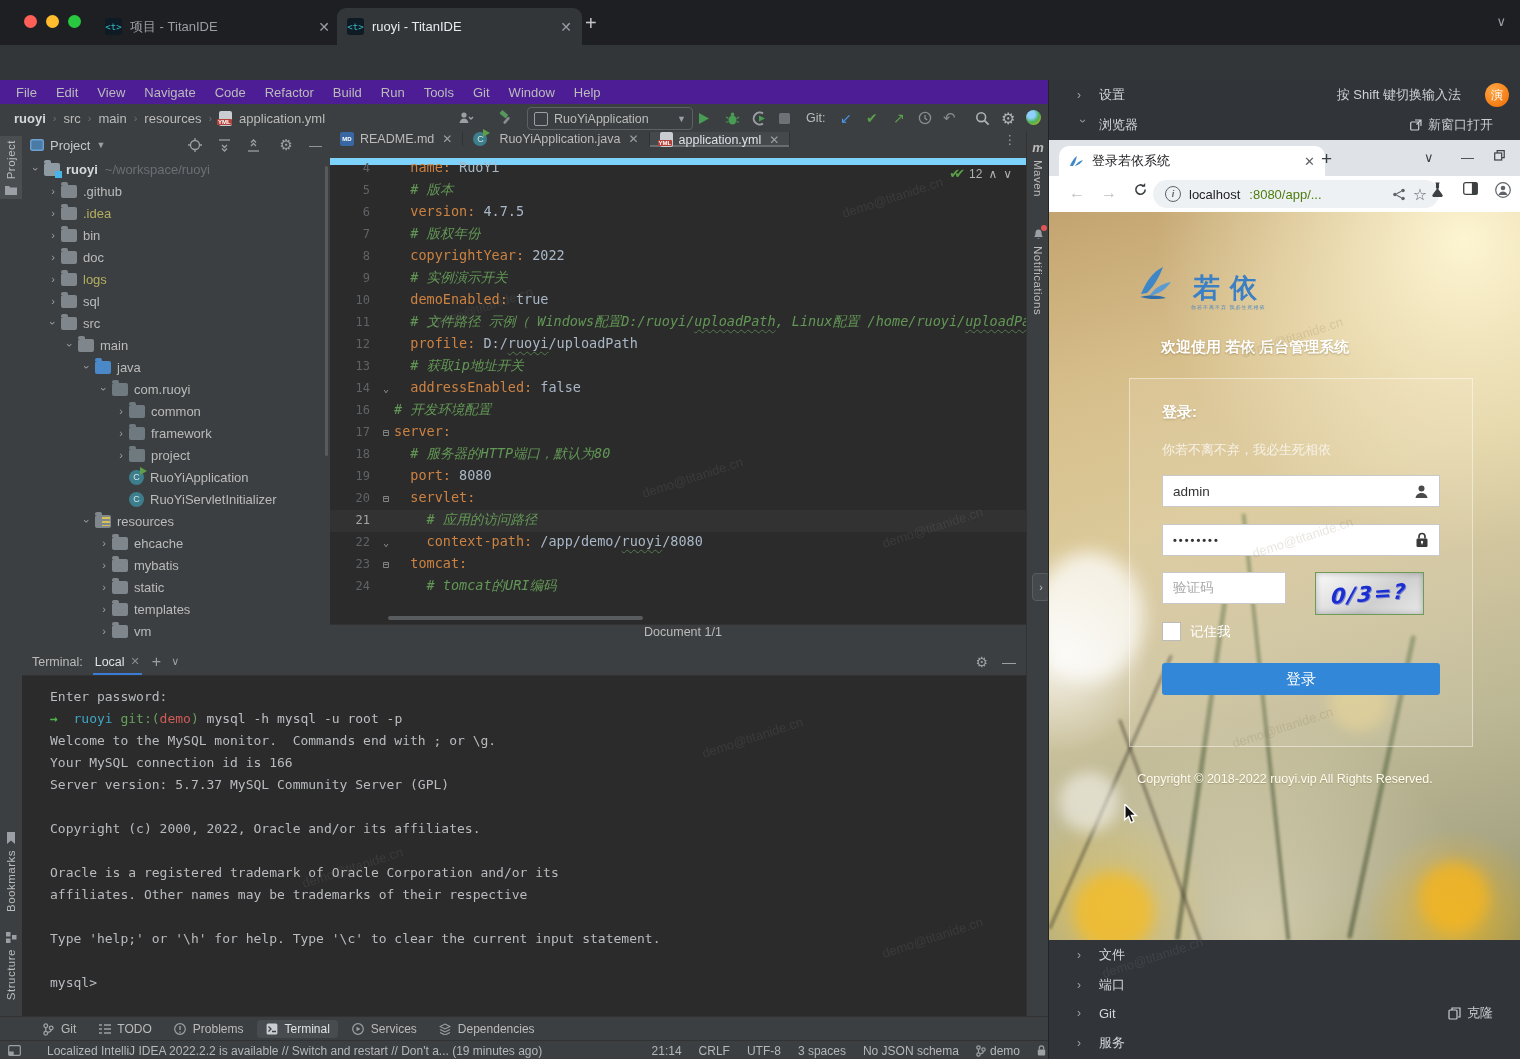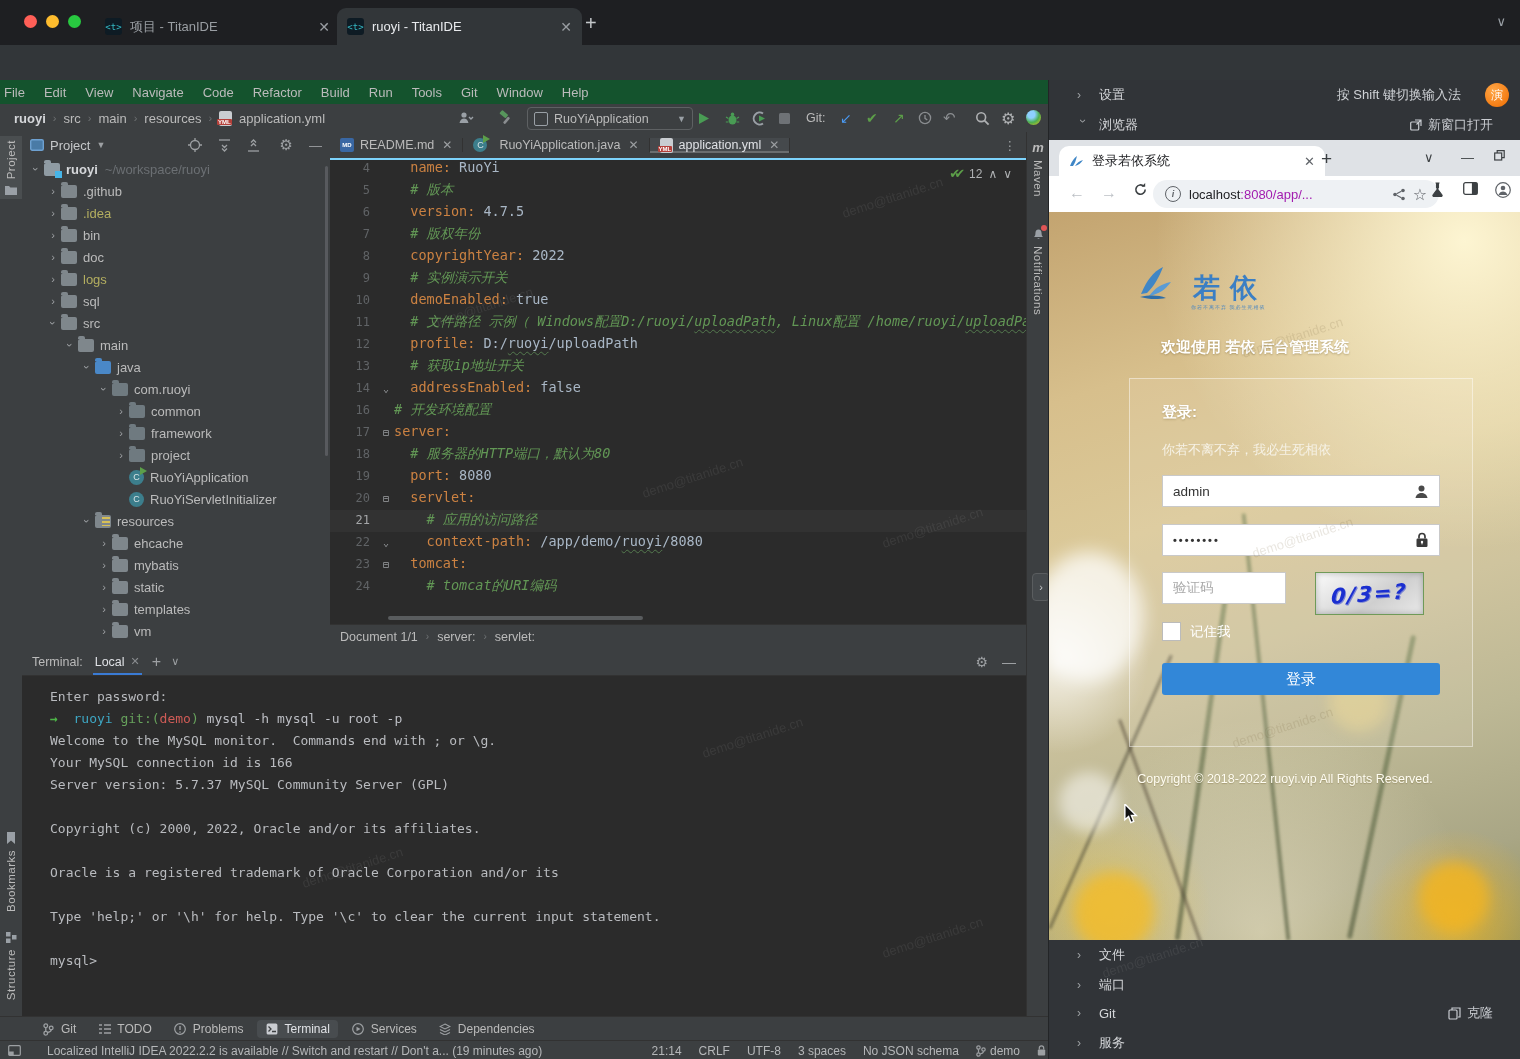--- a/index.html
+++ b/index.html
@@ -16,21 +16,21 @@
   #tabcaret{position:absolute;right:14px;top:14px;color:#9aa0a6;font-size:13px;}
   #ctool{position:absolute;left:0;top:45px;width:1520px;height:35px;background:#323639;}
   .cico{position:absolute;top:53px;color:#9aa0a6;font-size:17px;line-height:19px;}
   #urlpill{position:absolute;left:145px;top:50px;width:1040px;height:26px;border-radius:13px;background:#1f2124;display:flex;align-items:center;padding:0 12px;font-size:13px;}
   #urlpill .host{color:#e8eaed;font-weight:bold;}
   #urlpill .path{color:#9aa0a6;}
   #profile{position:absolute;left:1393px;top:47px;width:88px;height:29px;border:1.5px solid #8ab4f8;border-radius:16px;display:flex;align-items:center;padding:0 4px;gap:6px;}
   #avatar{width:22px;height:22px;border-radius:50%;background:#6d4fd2;color:#fff;font-size:11px;display:flex;align-items:center;justify-content:center;}
   #paused{color:#aecbfa;font-size:13px;}
   
-  #menubar{position:absolute;left:0;top:80px;width:1048px;height:24px;background:#14532d;display:flex;align-items:center;gap:19px;padding-left:4px;color:#bbbbbb;font-size:13px;}
+  #menubar{position:absolute;left:0;top:80px;width:1048px;height:24px;background:#4c1d95;display:flex;align-items:center;gap:19px;padding-left:16px;color:#bbbbbb;font-size:13px;}
   #idetool{position:absolute;left:0;top:104px;width:1048px;height:28px;background:#3c3f41;border-bottom:1px solid #2b2b2b;}
   #crumbs{position:absolute;left:14px;top:0;height:28px;display:flex;align-items:center;gap:7px;color:#bbbbbb;font-size:13px;}
   #crumbs .sep{color:#6e7173;font-size:11px;}
   #crumbs .b0{font-weight:bold;color:#d5d7da;}
   .ymlicon{display:inline-block;position:relative;width:13px;height:15px;background:#c9cdd1;border-radius:2px;}
   .ymlicon i{position:absolute;left:-2px;bottom:1px;background:#b4403a;color:#fff;font-style:normal;font-size:6px;font-weight:bold;padding:0 1px;border-radius:1px;}
   .tico{position:absolute;top:4px;height:20px;display:flex;align-items:center;color:#afb1b3;font-size:15px;}
   #runcombo{position:absolute;left:527px;top:3px;width:152px;height:21px;border:1px solid #5e6163;border-radius:4px;display:flex;align-items:center;gap:6px;padding:0 6px;color:#bbbbbb;font-size:12.5px;}
   #runcombo .mod{width:12px;height:12px;border:1.5px solid #9aa0a6;border-radius:2px;flex:none;}
   #runcombo .car{margin-left:auto;color:#9aa0a6;font-size:9px;}
@@ -64,39 +64,39 @@
   .fi.pkg{background:#6f7a80;border-radius:2px;}
   .fi.pkg::before{content:"";position:absolute;top:-3px;left:0;width:7px;height:3px;background:inherit;border-radius:2px 2px 0 0;}
   .fi.proj{background:#8f9ba3;border-radius:2px;}
   .fi.proj::before{content:"";position:absolute;top:-3px;left:0;width:7px;height:3px;background:inherit;border-radius:2px 2px 0 0;}
   .fi.proj::after{content:"";position:absolute;right:-2px;bottom:-2px;width:7px;height:7px;background:#46b5e8;}
   .ci{position:relative;width:15px;height:15px;border-radius:50%;background:#3c7e8c;color:#d7e3e6;font-size:9px;display:flex;align-items:center;justify-content:center;margin-right:6px;flex:none;}
   .ci.run::after{content:"";position:absolute;right:-3px;top:-3px;border-left:7px solid #5c9e49;border-top:4px solid transparent;border-bottom:4px solid transparent;}
   #ppscroll{position:absolute;right:2px;top:34px;width:3px;height:290px;border-radius:2px;background:#5f6265;opacity:.8;}
   
   #ed{position:absolute;left:330px;top:132px;width:696px;height:516px;background:#2b2b2b;}
-  #etabs{height:26px;background:#3c3f41;border-bottom:2px solid #7dd3fc;display:flex;align-items:center;color:#bbbbbb;font-size:12.5px;}
+  #etabs{height:26px;background:#3c3f41;border-bottom:7px solid #7dd3fc;display:flex;align-items:flex-start;color:#bbbbbb;font-size:12.5px;}
   .etab{display:flex;align-items:center;gap:6px;padding:0 10px;border-right:1px solid #323232;}
   .etab.active{background:#45494c;color:#dfe1e5;box-shadow:inset 0 -2px 0 #6a6d6f;}
   .etab .x{color:#9da0a3;font-size:12px;margin-left:2px;}
   .ei-md{width:14px;height:14px;border-radius:2px;background:#3967a3;color:#fff;font-size:6px;font-weight:bold;display:flex;align-items:center;justify-content:center;}
   #emenu{margin-left:auto;display:flex;align-items:center;padding:0 10px;color:#9da0a3;}
   #codewrap{position:absolute;left:0;top:26px;right:0;height:464px;overflow:hidden;}
   .cl{height:22px;line-height:18px;white-space:pre;overflow:hidden;font-family:"DejaVu Sans Mono",monospace;}
   .cl .ln{display:inline-block;width:40px;text-align:right;color:#606366;font-size:12px;padding-right:8px;font-family:"DejaVu Sans Mono",monospace;}
   .cl .fold{display:inline-block;width:16px;text-align:center;color:#9da0a3;font-size:10px;}
   .cl .ct{font-size:13.5px;}
   .cl.cur{background:#323232;}
   .cl.cur .ln{color:#a4a6a8;}
   .yk{color:#cc8242;} .yv{color:#a9b7c6;} .yc{color:#629755;font-style:italic;}
   .sq{text-decoration:underline wavy #54794e 1px;text-underline-offset:3px;}
   #inspect{position:absolute;right:14px;top:34px;display:flex;align-items:center;gap:6px;color:#afb1b3;font-size:12px;}
   #inspect .chk{color:#5c9e49;font-size:13px;letter-spacing:-6px;margin-right:4px;}
   #hscroll{position:absolute;left:58px;bottom:28px;width:255px;height:4px;border-radius:2px;background:#595c5e;}
-  #edcrumb{position:absolute;left:0;bottom:0;right:0;height:23px;background:#3c3f41;border-top:1px solid #323232;display:flex;align-items:center;gap:8px;padding-left:10px;color:#bbbbbb;font-size:12.5px;}
+  #edcrumb{position:absolute;left:0;bottom:0;right:0;height:23px;background:#3c3f41;border-top:1px solid #323232;display:flex;align-items:center;gap:8px;padding-left:10px;color:#bbbbbb;font-size:12.5px;flex-direction:column;}
   #edcrumb .sep{color:#6e7173;font-size:10px;}
   
   #term{position:absolute;left:22px;top:648px;width:1004px;height:368px;background:#2b2b2b;}
   #thead{height:27px;background:#3c3f41;border-bottom:1px solid #323232;display:flex;align-items:center;gap:10px;padding:0 10px;color:#bbbbbb;font-size:12.5px;}
   #ttab{position:relative;color:#dfe1e5;padding:0 2px;height:100%;display:flex;align-items:center;gap:6px;box-shadow:inset 0 -2px 0 #3a7bd5;}
   #ttab .x{color:#8a8d90;font-size:11px;}
   #thead .hi{color:#9da0a3;}
   #thead .right{margin-left:auto;display:flex;gap:14px;color:#9da0a3;font-size:14px;}
   #tbody{padding:10px 0 0 28px;font-family:"DejaVu Sans Mono",monospace;font-size:13px;}
   .tlrow{height:22px;line-height:22px;white-space:pre;}
@@ -119,21 +119,21 @@
   
   #mtabs{position:absolute;left:0;top:60px;width:539px;height:36px;background:#dfe2e6;}
   #mtab{position:absolute;left:10px;top:6px;width:246px;height:30px;background:#fff;border-radius:10px 10px 0 0;display:flex;align-items:center;gap:8px;padding:0 10px;font-size:13px;color:#202124;}
   #mtab .x{margin-left:auto;color:#5f6368;}
   #mplus{position:absolute;left:272px;top:8px;color:#3c4043;font-size:19px;}
   .mtr{position:absolute;top:10px;color:#3c4043;font-size:13px;}
   #murl{position:absolute;left:0;top:96px;width:472px;height:36px;background:#fff;}
   .mico{position:absolute;top:6px;color:#80868b;font-size:16px;line-height:22px;}
   #mpill{position:absolute;left:104px;top:4px;width:262px;height:28px;border-radius:14px;background:#eef1f4;display:flex;align-items:center;gap:8px;padding:0 12px;font-size:13px;}
   #mpill .i{width:14px;height:14px;border:1.4px solid #5f6368;border-radius:50%;color:#5f6368;font-size:9px;display:flex;align-items:center;justify-content:center;flex:none;font-style:italic;font-weight:bold;}
-  #mpill .h{color:#202124;} #mpill .r{color:#a21caf;}
+  #mpill .h{color:#202124;} #mpill .r{color:#4d7c0f;padding-left:9px;}
   
   #page{position:absolute;left:0;top:132px;width:472px;height:728px;overflow:hidden;
     background:
       radial-gradient(circle at 88% 4%, rgba(255,248,214,.95), rgba(255,248,214,0) 38%),
       radial-gradient(circle at 12% 96%, rgba(247,205,60,.5), rgba(247,205,60,0) 13%),
       radial-gradient(circle at 86% 97%, rgba(243,187,41,.75), rgba(243,187,41,0) 11%),
       radial-gradient(circle at 2% 62%, rgba(255,255,255,.75), rgba(255,255,255,0) 14%),
       radial-gradient(circle at 45% 99%, rgba(236,228,200,.6), rgba(236,228,200,0) 28%),
       linear-gradient(163deg,#c3a470 0%,#d7bf8c 22%,#dbc999 40%,#cfc49e 56%,#bdb895 72%,#a9a685 88%,#97945f 100%);}
   .blade{position:absolute;background:linear-gradient(#5f7347,#3f4a2e);opacity:.55;filter:blur(1.5px);border-radius:3px;}
@@ -593,20 +593,21 @@
     <div id="tbody">
         <div class="tlrow"><span class="t-out">Enter password: </span></div>
         <div class="tlrow"><span class="t-ar">→  </span><span class="t-dir">ruoyi </span><span class="t-git">git:(</span><span class="t-br">demo</span><span class="t-git">)</span><span class="t-cmd"> mysql -h mysql -u root -p</span></div>
         <div class="tlrow"><span class="t-out">Welcome to the MySQL monitor.  Commands end with ; or \g.</span></div>
         <div class="tlrow"><span class="t-out">Your MySQL connection id is 166</span></div>
         <div class="tlrow"><span class="t-out">Server version: 5.7.37 MySQL Community Server (GPL)</span></div>
         <div class="tlrow">&nbsp;</div>
         <div class="tlrow"><span class="t-out">Copyright (c) 2000, 2022, Oracle and/or its affiliates.</span></div>
         <div class="tlrow">&nbsp;</div>
         <div class="tlrow"><span class="t-out">Oracle is a registered trademark of Oracle Corporation and/or its</span></div>
+        <div class="tlrow"><span class="t-out">affiliates. Other names may be trademarks of their respective</span></div>
         <div class="tlrow">&nbsp;</div>
         <div class="tlrow"><span class="t-out">Type 'help;' or '\h' for help. Type '\c' to clear the current input statement.</span></div>
         <div class="tlrow">&nbsp;</div>
         <div class="tlrow"><span class="t-out">mysql&gt;</span></div>
       </div>
   </div>
 
   <div id="bbar">
       <div class="bitem">
         <span class="bico">

